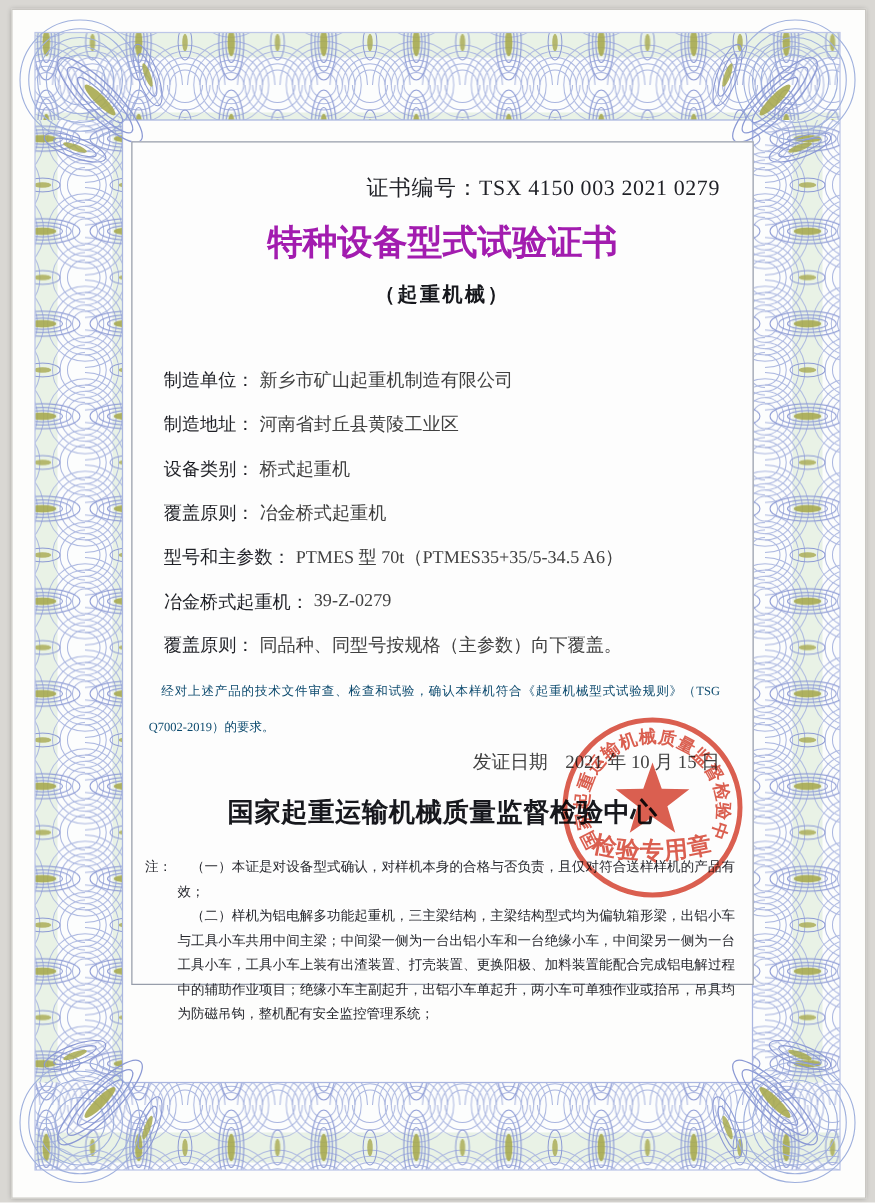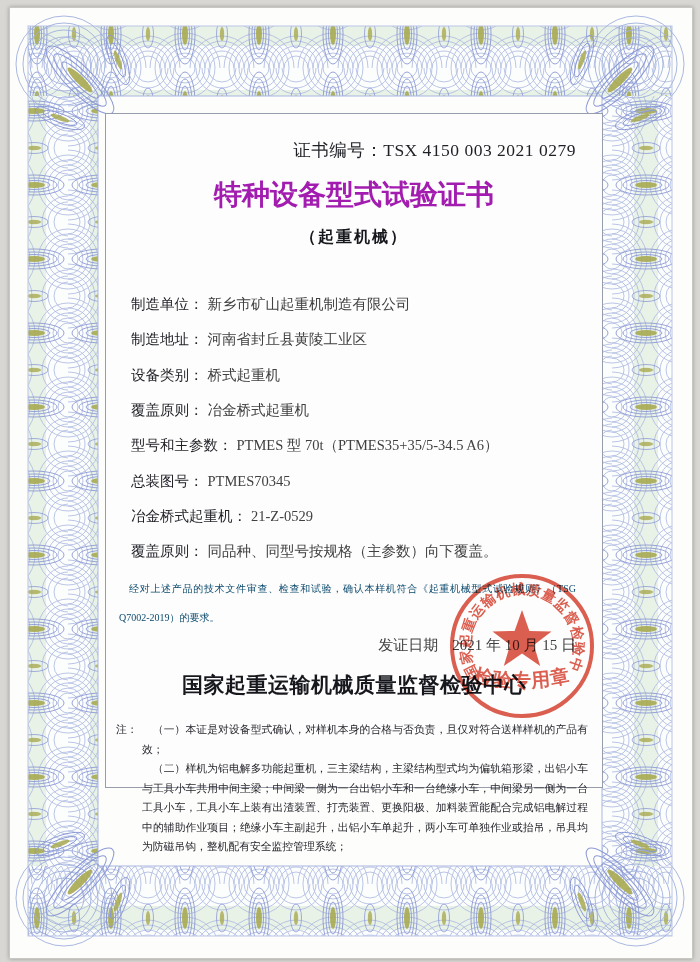--- a/index.html
+++ b/index.html
@@ -181,26 +181,22 @@
     </div>
     <div class="field-row">
       <span class="flabel">覆盖原则：</span>
       <span class="fvalue">冶金桥式起重机</span>
     </div>
     <div class="field-row">
       <span class="flabel">型号和主参数：</span>
       <span class="fvalue">PTMES 型 70t（PTMES35+35/5-34.5 A6）</span>
     </div>
     <div class="field-row">
-      <span class="flabel">总装图号：</span>
-      <span class="fvalue">PTMES70345</span>
-    </div>
-    <div class="field-row">
       <span class="flabel">冶金桥式起重机：</span>
-      <span class="fvalue">21-Z-0529</span>
+      <span class="fvalue">39-Z-0279</span>
     </div>
     <div class="field-row">
       <span class="flabel">覆盖原则：</span>
       <span class="fvalue">同品种、同型号按规格（主参数）向下覆盖。</span>
     </div>
   </div>
 
   <p class="statement">经对上述产品的技术文件审查、检查和试验，确认本样机符合《起重机械型式试验规则》（TSG Q7002-2019）的要求。</p>
 
   <div class="dateline">

